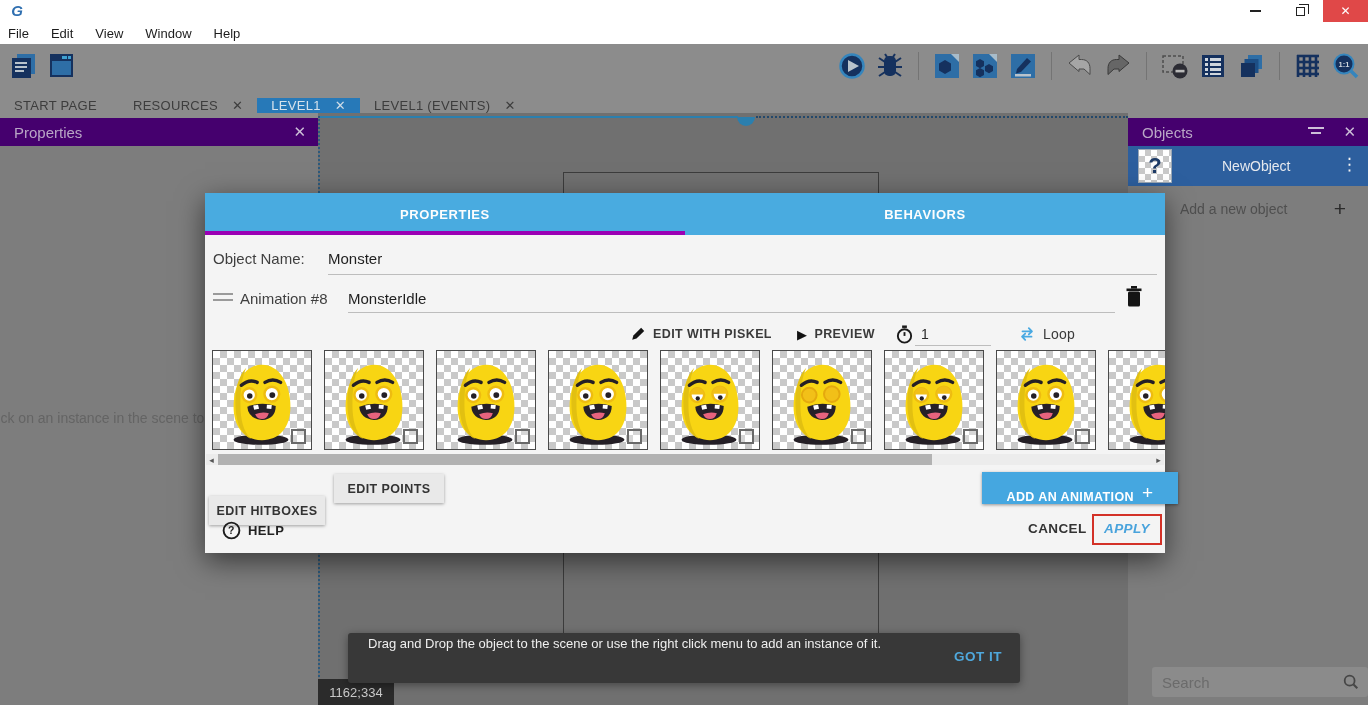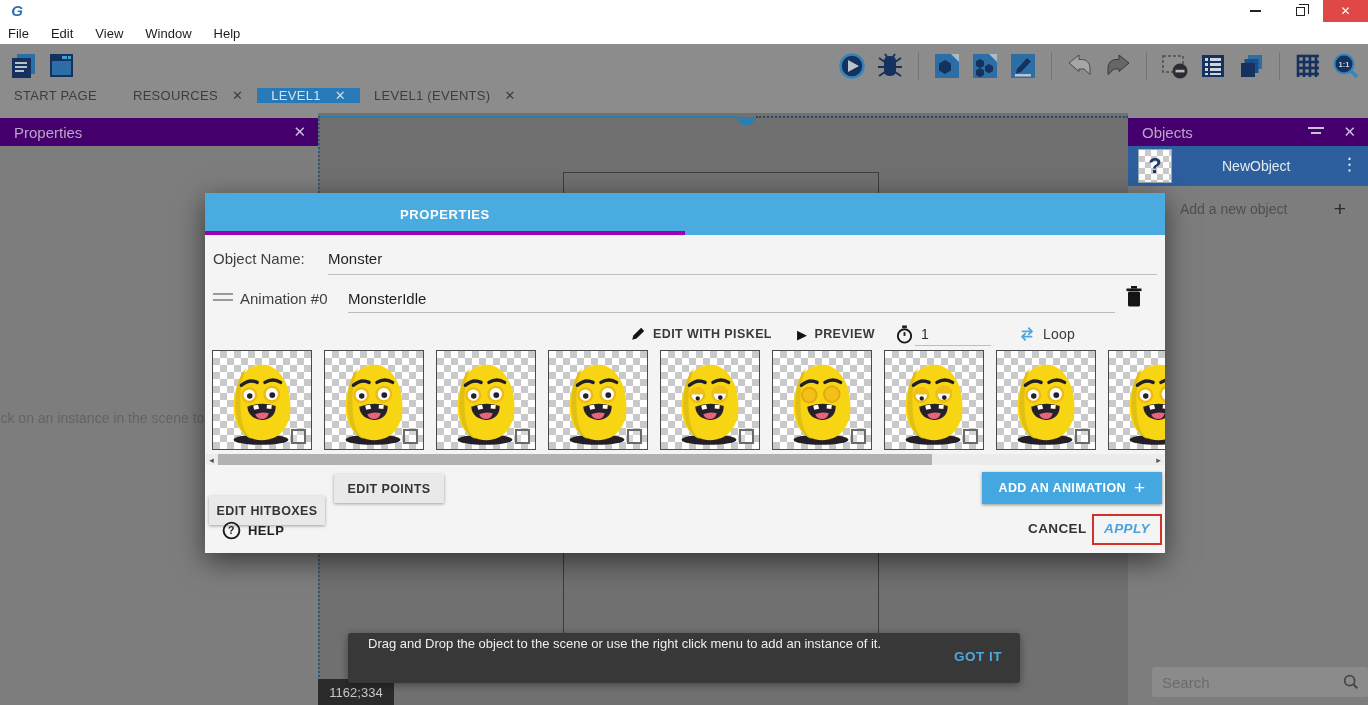--- a/index.html
+++ b/index.html
@@ -26,21 +26,21 @@
   .menu-item { font-size:13px; color:#1c1c1c; }
 
   
   .toolbar { position:absolute; left:0; top:44px; width:1368px; height:44px; background:#8c8c8c; }
   .tb-group { position:absolute; top:8px; display:flex; align-items:center; gap:10px; }
   .tb-left { left:10px; } .tb-right { right:8px; }
   .tb-icon { width:28px; height:28px; display:block; }
   .tb-sep { width:1px; height:28px; background:#747474; margin:0 4px; }
 
   
-  .tabrow { position:absolute; left:0; top:88px; width:1368px; height:25px; display:flex; align-items:flex-start; }
+  .tabrow { position:absolute; left:0; top:88px; width:1368px; height:25px; display:flex; align-items:flex-end; }
   .tab { display:flex; align-items:center; gap:14px; padding:0 14px; font-size:13px; color:#3d3d3d; letter-spacing:.3px; }
   .tab .tab-close { font-size:13px; color:#3d3d3d; }
   .tab.active { background:#2779b8; color:#d5e2ec; }
   .tab.active .tab-close { color:#cfdde8; }
 
   
   .canvas { position:absolute; left:318px; top:113px; width:810px; height:592px; background:#707070; }
   .scene-topline-solid { position:absolute; left:0; top:3px; width:420px; height:2px; background:#2b7fae; }
   .scene-topline-dotted { position:absolute; left:438px; top:3px; width:372px; height:0; border-top:2px dotted #23486b; }
   .scene-knob { position:absolute; left:419px; top:4px; width:18px; height:9px; background:#2b7fae; border-radius:0 0 9px 9px; }
@@ -99,21 +99,21 @@
   .frame-tile { position:relative; display:inline-block; width:100px; height:100px; margin-right:12px; border:1px solid #4a4a4a; vertical-align:top;
      background:repeating-conic-gradient(#c9c9c9 0% 25%, #ffffff 0% 50%) 0 0 / 14px 14px; }
   .frame-tile svg { position:absolute; left:0; top:0; width:100%; height:100%; }
   .frame-check { position:absolute; right:5px; bottom:5px; width:15px; height:15px; border:2px solid #6a6a6a; background:rgba(255,255,255,.25); }
   .hscroll { position:absolute; left:1px; top:261px; width:958px; height:11px; background:#ececec; }
   .hscroll-thumb { position:absolute; left:12px; top:0; width:714px; height:11px; background:#b2b2b2; }
   .hscroll-arrow { position:absolute; top:0; width:11px; height:11px; font-size:9px; color:#555; display:flex; align-items:center; justify-content:center; background:#ececec; }
   .hscroll-left { left:0; } .hscroll-right { right:0; }
   .flat-btn { position:absolute; top:281px; height:29px; background:#e9e9e9; box-shadow:0 1px 3px rgba(0,0,0,.35); border:none; font-family:"Liberation Sans",sans-serif; font-size:12.5px; color:#333; letter-spacing:.4px; font-weight:bold; }
   .btn-hitboxes { left:4px; width:116px;margin-top:22px; } .btn-points { left:129px; width:110px; }
-  .btn-add-anim { position:absolute; left:777px; top:279px; width:180px; height:32px; background:#45a7e0; box-shadow:0 1px 3px rgba(0,0,0,.4); border:none; color:#fff; font-family:"Liberation Sans",sans-serif; font-size:12.5px; font-weight:bold; letter-spacing:.4px; display:flex; align-items:center; justify-content:center; gap:8px; }
+  .btn-add-anim { position:absolute; left:777px; top:279px; width:196px; height:32px; background:#45a7e0; box-shadow:0 1px 3px rgba(0,0,0,.4); border:none; color:#fff; font-family:"Liberation Sans",sans-serif; font-size:12.5px; font-weight:bold; letter-spacing:.4px; display:flex; align-items:flex-end; justify-content:center; gap:8px; }
   .btn-add-anim .plus { font-size:19px; font-weight:400; }
   .dlg-footer { position:absolute; left:0; top:318px; width:960px; height:42px; }
   .help-ctrl { position:absolute; left:17px; top:10px; display:flex; align-items:center; gap:7px; font-size:13px; font-weight:bold; color:#222; letter-spacing:.4px; }
   .cancel-btn { position:absolute; left:823px; top:10px; font-size:13.5px; color:#333; letter-spacing:.4px; font-weight:bold; background:none; border:none; font-family:"Liberation Sans",sans-serif; }
   .apply-btn { position:absolute; left:899px; top:10px; font-size:13.5px; color:#49a3dc; letter-spacing:.4px; font-weight:bold; background:none; border:none; font-family:"Liberation Sans",sans-serif;font-style:italic; }
   .apply-annotation { position:absolute; left:887px; top:3px; width:70px; height:31px; border:2px solid #d33127; pointer-events:none; }
 
   
   .tooltip { position:absolute; left:348px; top:633px; width:672px; height:50px; background:#383838; border-radius:3px; z-index:9; box-shadow:0 2px 8px rgba(0,0,0,.4); }
   .tooltip-text { position:absolute; left:20px; top:3px; font-size:13px; color:#efefef; }
@@ -313,32 +313,33 @@
       <svg class="search-icon" viewBox="0 0 20 20">
           <circle cx="8.5" cy="8.5" r="5.5" fill="none" stroke="#464646" stroke-width="2"></circle>
           <line x1="12.8" y1="12.8" x2="17" y2="17" stroke="#464646" stroke-width="2.2"></line>
         </svg>
     </div>
   </div>
 
   <div class="dialog">
     <div class="dlg-tabs">
       <div class="dlg-tab">PROPERTIES</div>
+      <div class="dlg-tab">BEHAVIORS</div>
       <div class="dlg-indicator"></div>
     </div>
 
     <span class="dlg-label objname-label">Object Name:</span>
     <span class="dlg-value objname-value">Monster</span>
     <div class="u-line" style="left:123px; top:81px; width:829px;"></div>
 
     <span class="drag-handle">
         <i></i>
         <i></i>
       </span>
-    <span class="dlg-label anim-label">Animation #0</span>
+    <span class="dlg-label anim-label">Animation #8</span>
     <span class="dlg-value anim-name">MonsterIdle</span>
     <div class="u-line" style="left:143px; top:119px; width:767px;"></div>
     <svg class="trash-btn" viewBox="0 0 20 22">
         <rect x="4" y="6" width="12" height="15" rx="1.5" fill="#141414"></rect>
         <rect x="2.5" y="3" width="15" height="2.6" fill="#141414"></rect>
         <rect x="7" y="0.5" width="6" height="2.6" fill="#141414"></rect>
       </svg>
 
     <div class="ctrl-row piskel-ctrl">
       <svg width="16" height="16" viewBox="0 0 18 18">

